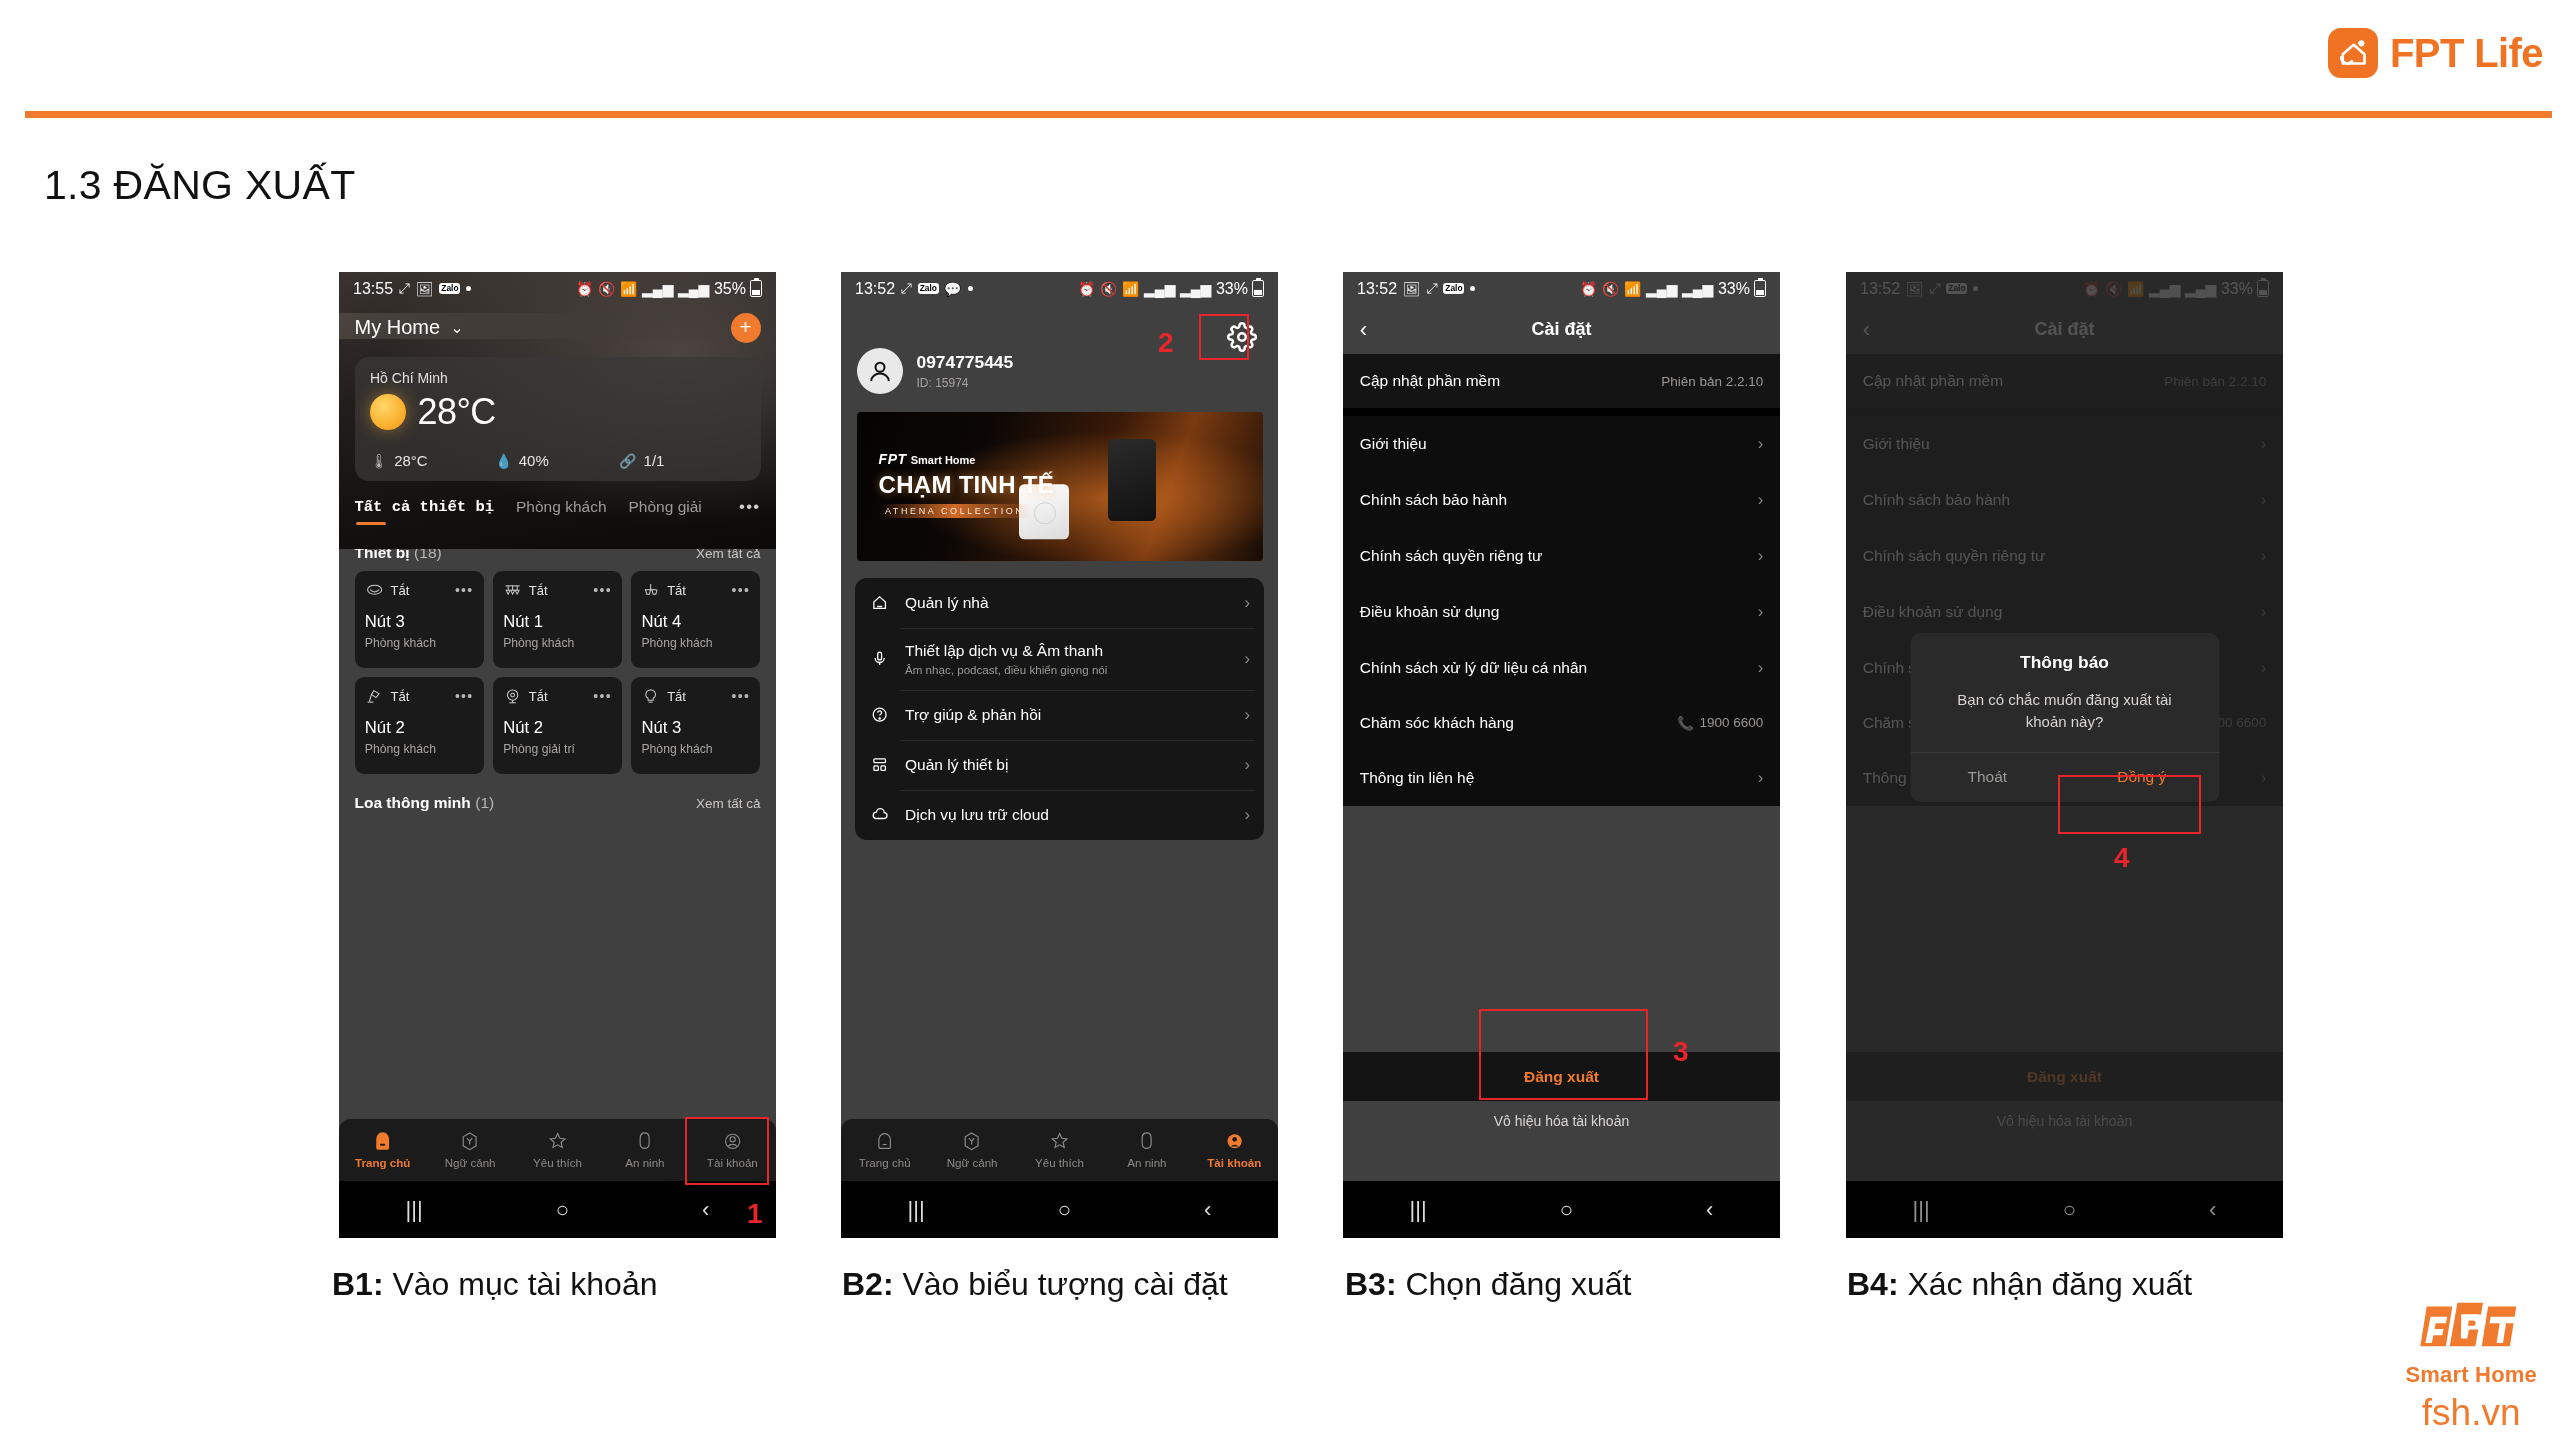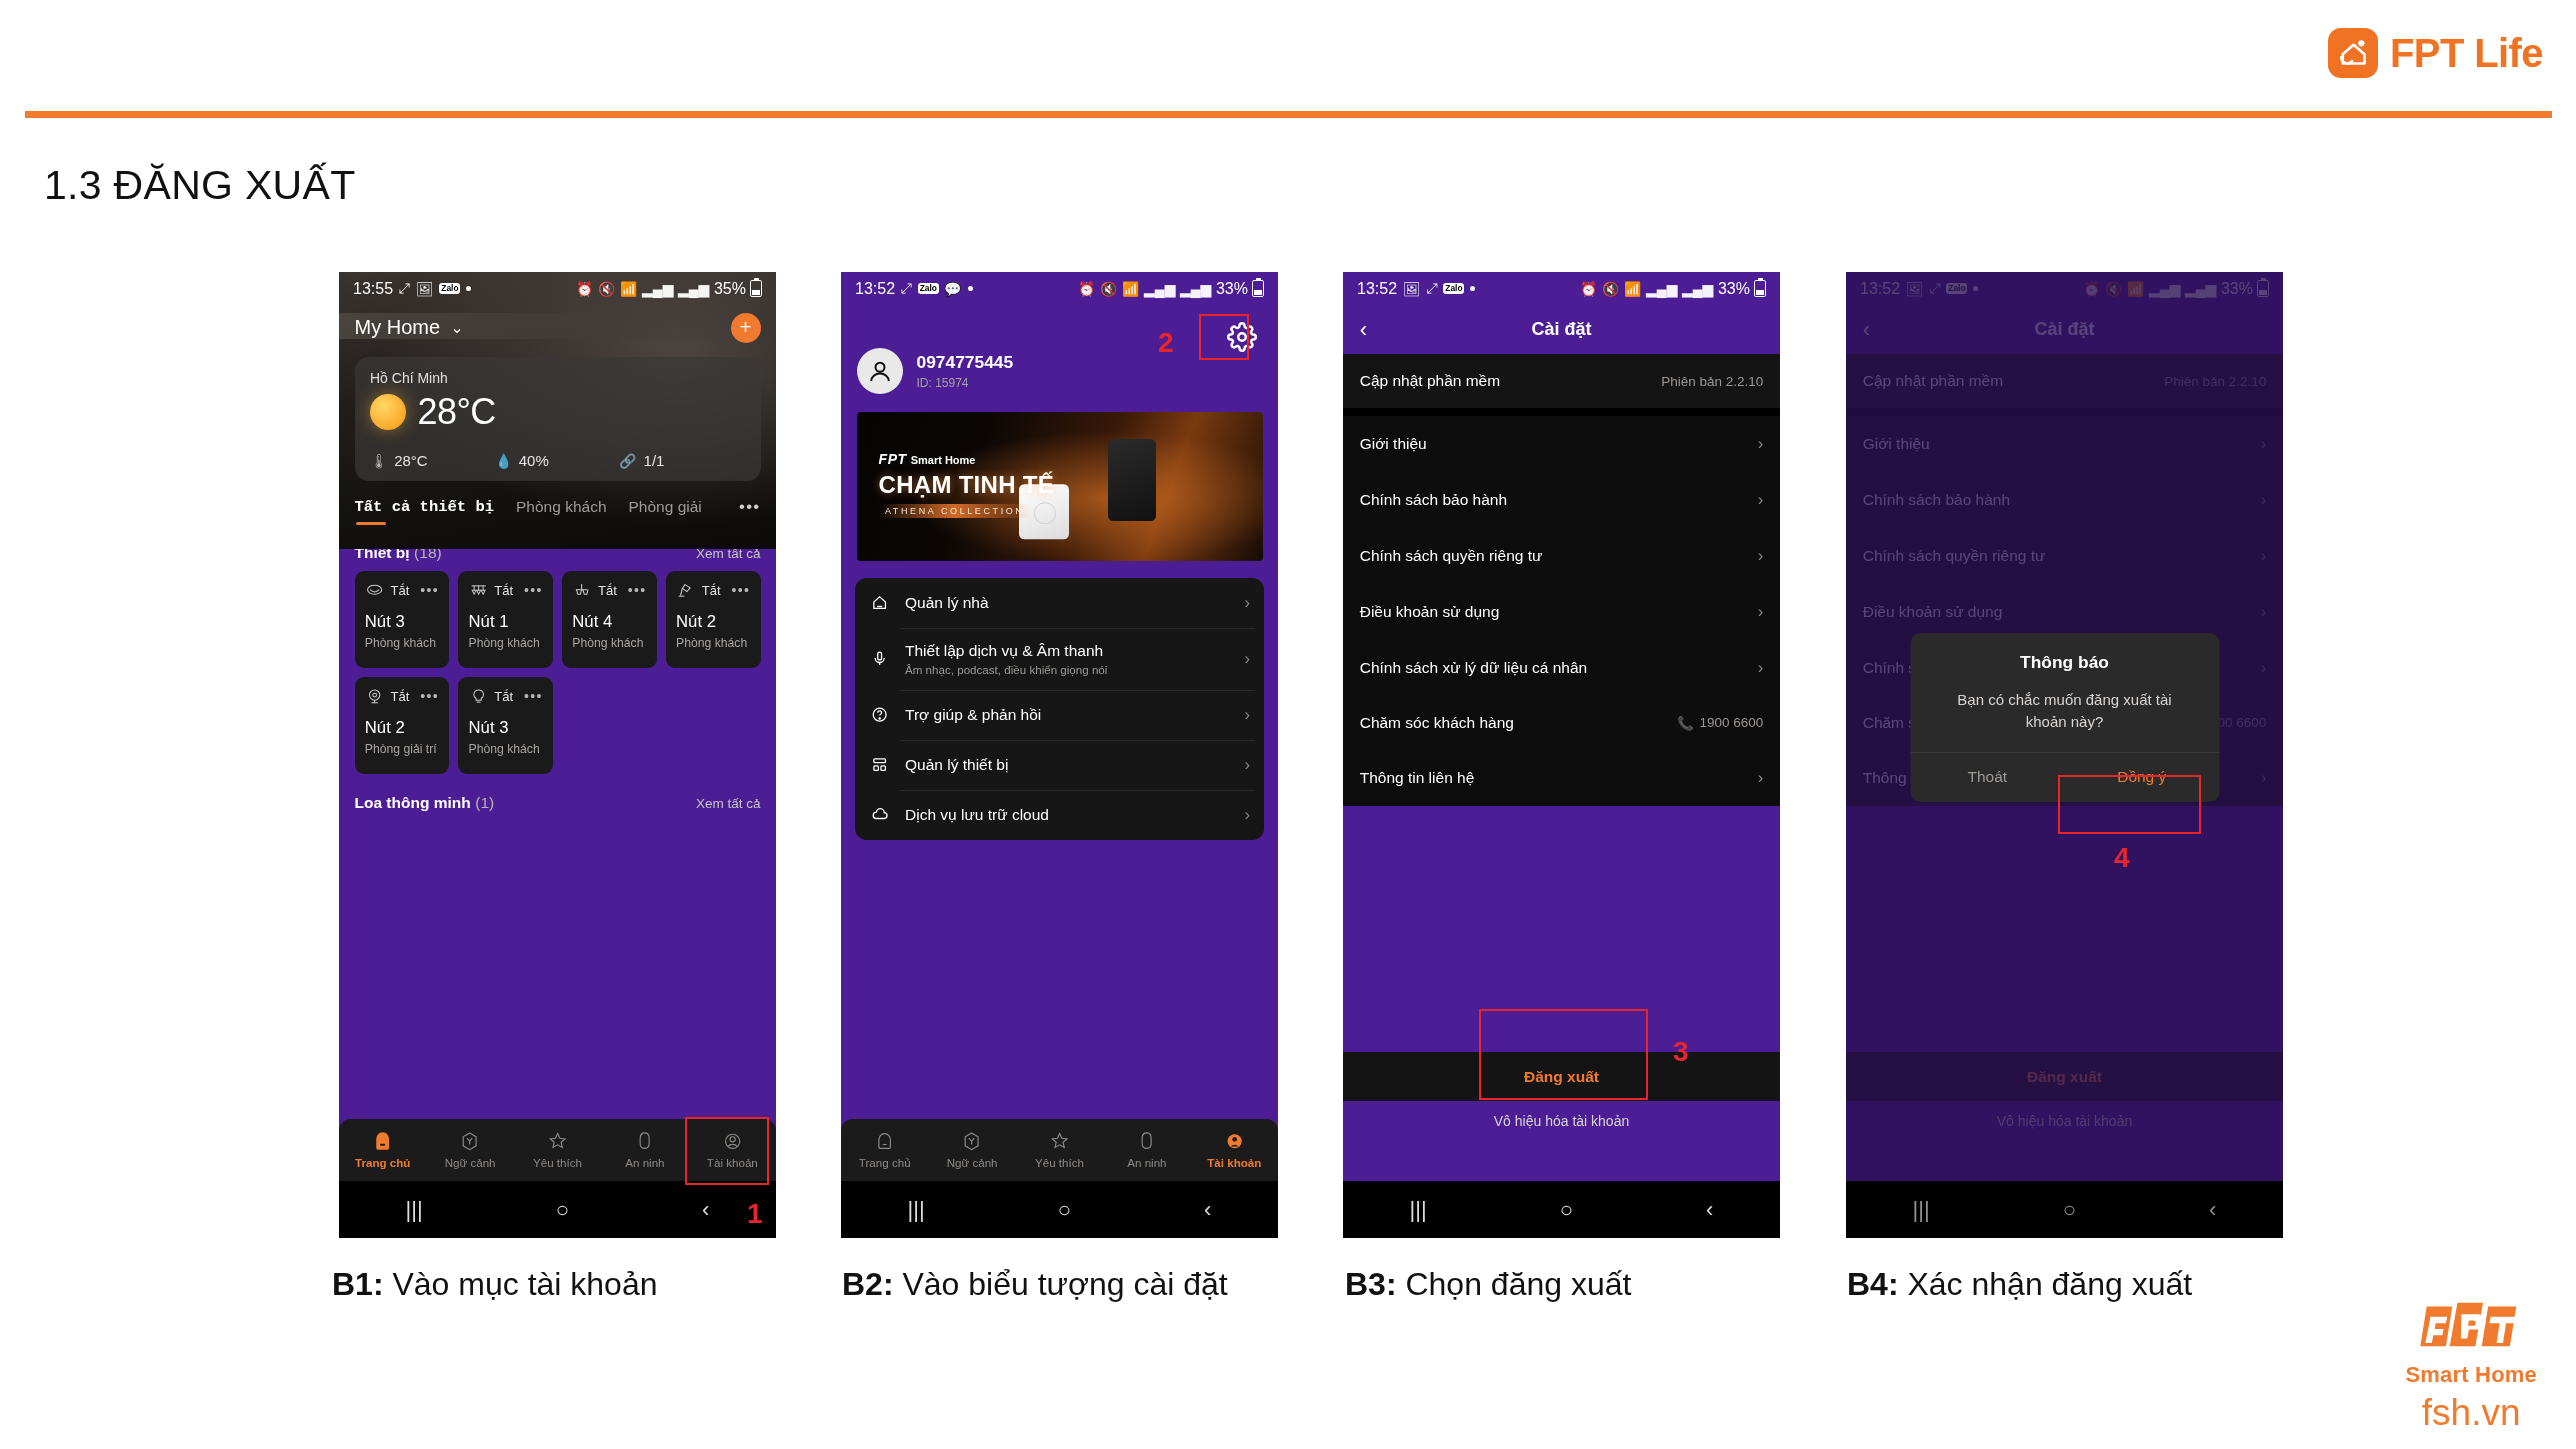--- a/index.html
+++ b/index.html
@@ -33,21 +33,21 @@
   
   .page-title {
     position: absolute; left: 44px; top: 162px;
     font-size: 41px; color: #111; letter-spacing: 0.3px;
   }
 
   
   .phone {
     position: absolute; top: 272px;
     width: 437px; height: 966px;
-    background: #4c1d95; overflow: hidden;
+    background: #404040; overflow: hidden;
     color: #fff;
   }
   #phone1 { left: 339px; }
   #phone2 { left: 841px; }
   #phone3 { left: 1343px; }
   #phone4 { left: 1846px; }
 
   
   .statusbar {
     height: 33px; display: flex; align-items: center;
@@ -124,21 +124,21 @@
 
   .sec-head {
     display:flex; align-items:baseline; padding: 27px 15.5px 0 15.5px;
     font-size: 15.5px;
   }
   .sec-head .t { font-weight:600; }
   .sec-head .n { color:#b9b6b3; margin-left:4.5px; font-weight:400; }
   .sec-head .all { margin-left:auto; color:#c9c6c3; font-size:13.5px; }
 
   .grid {
-    display:grid; grid-template-columns: 1fr 1fr 1fr 1fr; gap: 9px;
+    display:grid; grid-template-columns: 1fr 1fr 1fr; gap: 9px;
     padding: 9px 15.5px 0 15.5px;
   }
   .dev-card {
     background:#1a1a1a; border-radius: 9px; padding: 10.3px 10.3px 11.6px 10.3px;
     height: 97px; position:relative;
   }
   .dev-top { display:flex; align-items:center; gap:6.4px; }
   .dev-ic { width: 19.3px; height:16.7px; opacity:.92; }
   .dev-state { font-size: 13px; color:#e8e6e4; }
   .dev-dots { margin-left:auto; letter-spacing:1.3px; color:#b9b6b3; font-size:14px; line-height:6.4px;}

